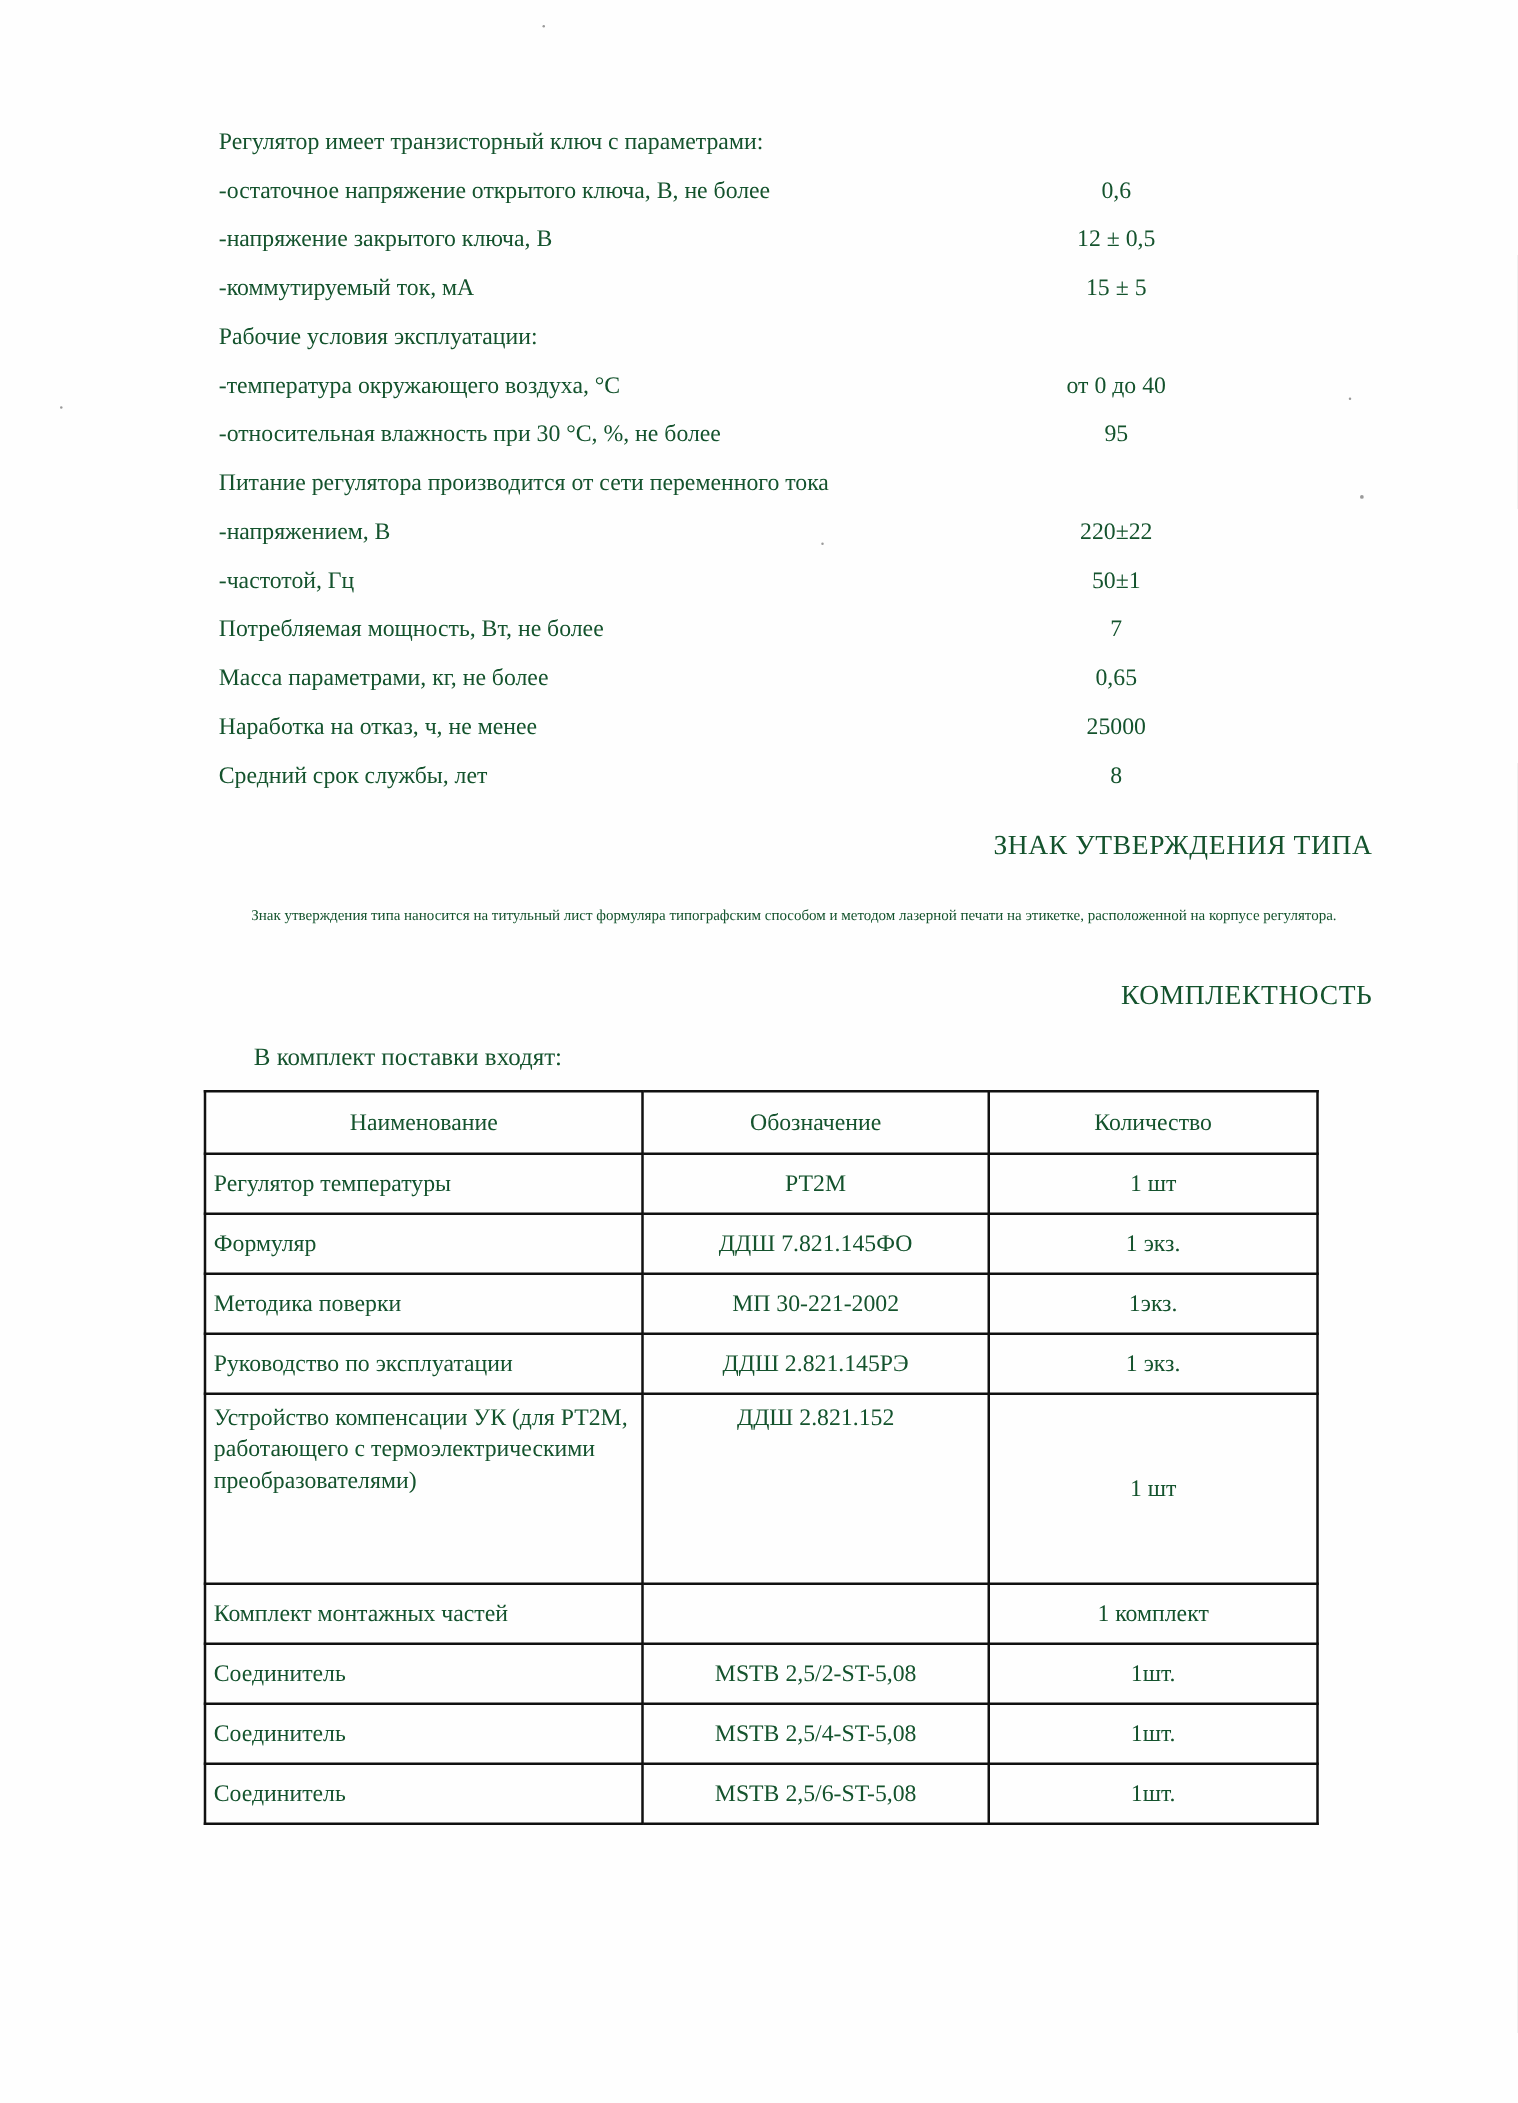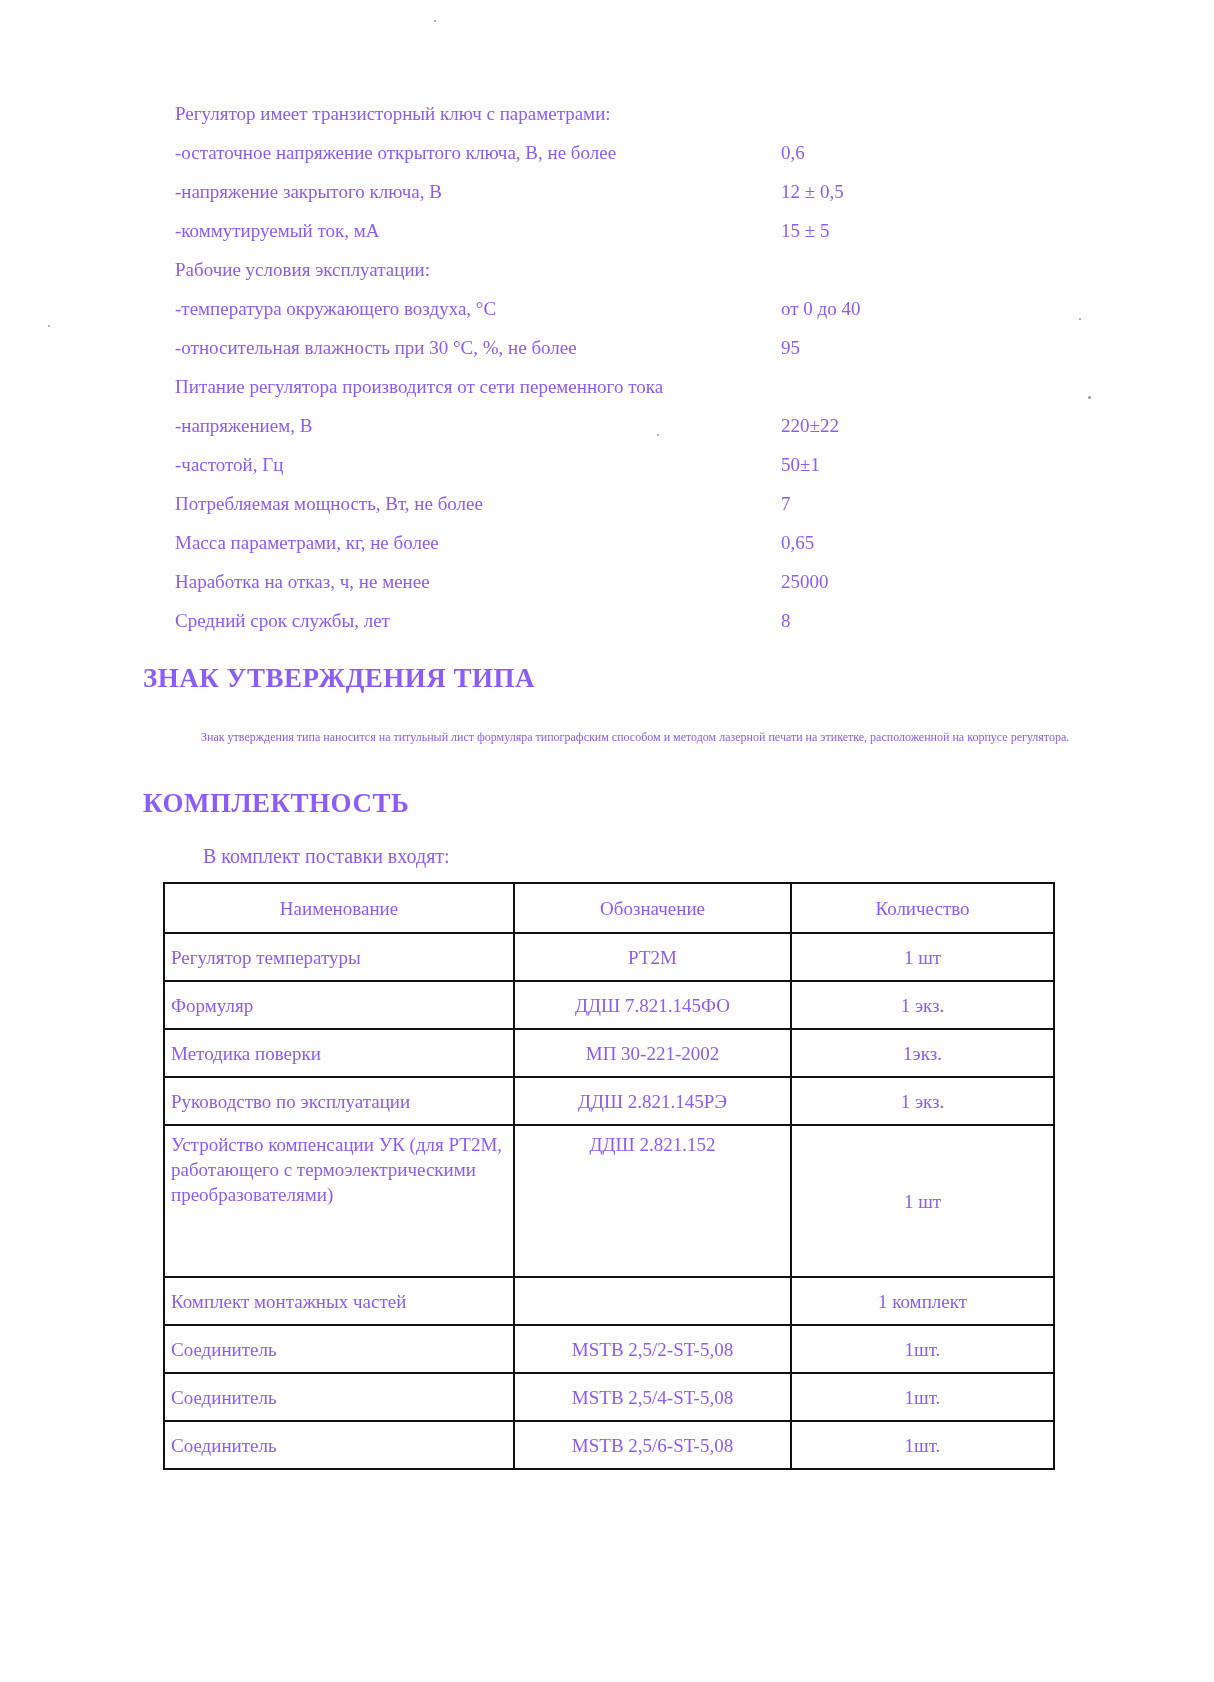--- a/index.html
+++ b/index.html
@@ -6,25 +6,25 @@
     margin: 0;
     padding: 0;
     background: #e8e8e8;
   }
   .page {
     position: relative;
     width: 1214px;
     height: 1682px;
     margin: 0 auto;
     background: #fefefe;
-    color: #8b5cf6;
+    color: #14532d;
     font-family: "Liberation Serif", "DejaVu Serif", serif;
     font-size: 19px;
     box-sizing: border-box;
-    padding: 102px 68px 0 143px;
+    padding: 102px 116px 0 143px;
     overflow: hidden;
   }
 
   
   .specs { padding-left: 32px; }
   .spec-intro {
     margin-bottom: 15px;
     line-height: 24px;
   }
   .spec-row {
@@ -32,28 +32,29 @@
     align-items: flex-start;
     margin-bottom: 15px;
     line-height: 24px;
     gap: 40px;
   }
   .spec-label { flex: 1 1 auto; }
   .spec-value {
     flex: 0 0 320px;
     width: 320px;
     margin-right: 45px;
+    text-align: center;
     white-space: nowrap;
   }
 
   
   .section-title {
-    text-align: left;
-    font-weight: bold;
-    font-size: 27px;
+    text-align: right;
+    font-weight: normal;
+    font-size: 22px;
     letter-spacing: 0.5px;
     margin: 30px 0 22px 0;
   }
   .body-paragraph {
     text-align: justify;
     text-indent: 58px;
     line-height: 42px;
     margin: 0 0 8px 0;
     font-size: 12px;
   }

